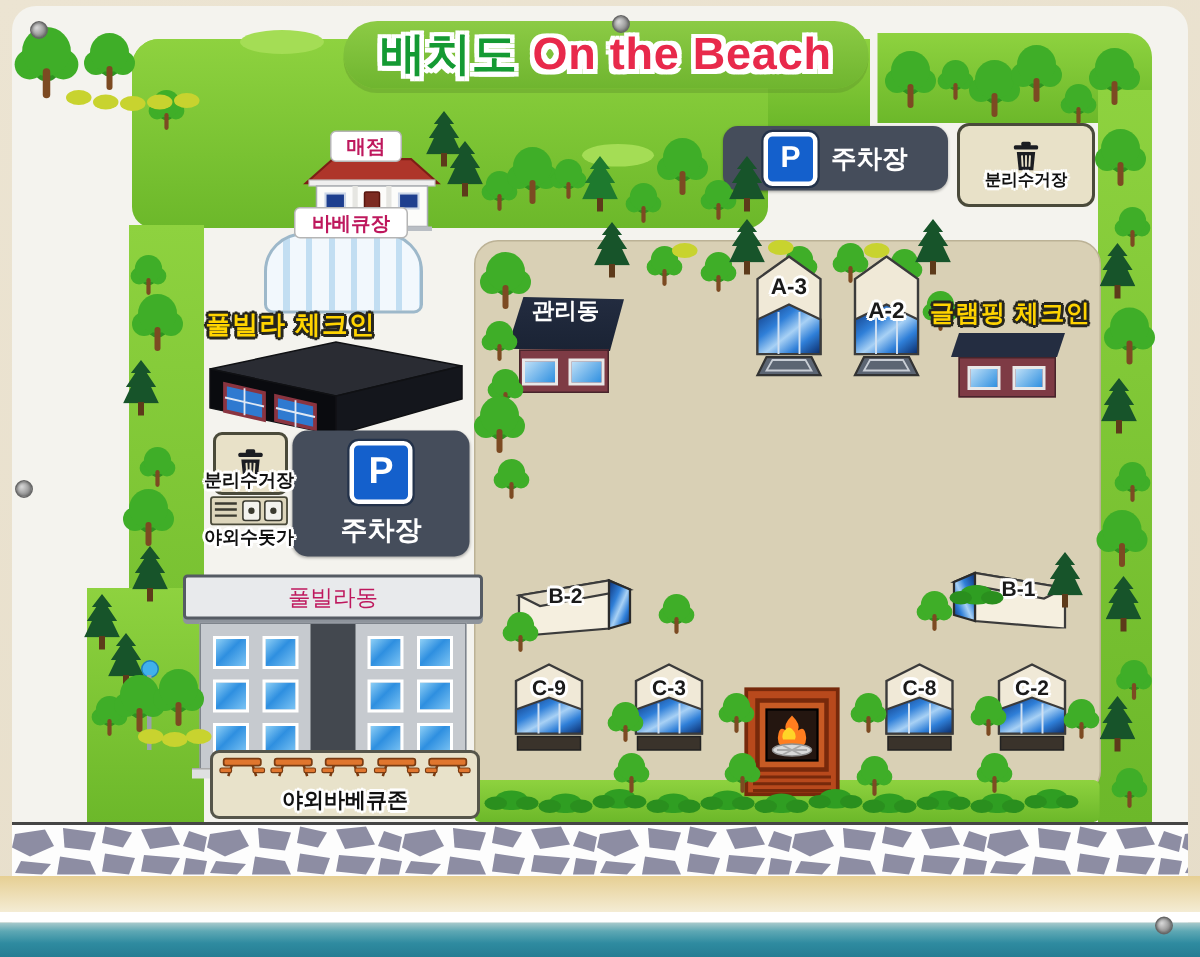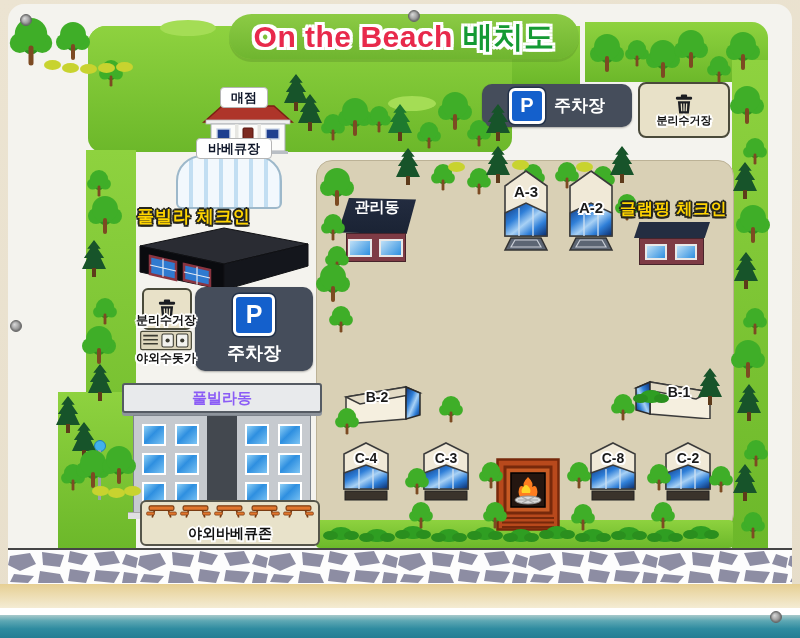--- a/index.html
+++ b/index.html
@@ -35,21 +35,21 @@
   .foam{position:absolute;left:0;right:0;top:608px;height:7px;background:#fff;z-index:2}
   .sea{position:absolute;left:0;right:0;top:615px;height:23px;background:linear-gradient(180deg,#a9cacc 0%,#5ea8b4 25%,#2f8ba0 60%,#257d93 100%);z-index:2}
   
   .banner{position:absolute;left:229px;top:14px;width:350px;height:45px;background:linear-gradient(180deg,#8ccb45,#6fb52f);
     border-radius:23px;display:flex;align-items:center;justify-content:center;gap:10px;z-index:6;box-shadow:0 3px 0 rgba(90,140,40,.35)}
   .otitle{font-size:30px;font-weight:900;letter-spacing:.5px;line-height:1;
     text-shadow:-3px -3px 0 #fff,3px -3px 0 #fff,-3px 3px 0 #fff,3px 3px 0 #fff,0 -3px 0 #fff,0 3px 0 #fff,-3px 0 0 #fff,3px 0 0 #fff}
   .ttl-en{color:#e8294b}.ttl-ko{color:#149a33}
   .owhite{text-shadow:-1.5px -1.5px 0 #fff,1.5px -1.5px 0 #fff,-1.5px 1.5px 0 #fff,1.5px 1.5px 0 #fff,0 -2px 0 #fff,0 2px 0 #fff,-2px 0 0 #fff,2px 0 0 #fff}
   .oblack{text-shadow:-1.5px -1.5px 0 #26261e,1.5px -1.5px 0 #26261e,-1.5px 1.5px 0 #26261e,1.5px 1.5px 0 #26261e,0 -2px 0 #26261e,0 2px 0 #26261e,-2px 0 0 #26261e,2px 0 0 #26261e}
-  .tagbox{position:absolute;background:#fff;border:1.5px solid #b5b5b5;border-radius:4px;font-weight:800;font-size:13px;color:#0f172a;
+  .tagbox{position:absolute;background:#fff;border:1.5px solid #b5b5b5;border-radius:4px;font-weight:800;font-size:13px;color:#be185d;
     display:flex;align-items:center;justify-content:center;z-index:6}
   .olabel{position:absolute;font-weight:800;color:#101010;text-align:center;z-index:6;line-height:1.1}
   .ylabel{position:absolute;color:#ffd400;font-weight:800;font-size:17px;white-space:nowrap;z-index:6;letter-spacing:1px}
   
   .signdark{position:absolute;background:#454d5b;border-radius:10px;display:flex;align-items:center;justify-content:center;gap:9px;z-index:5;box-shadow:0 1px 2px rgba(0,0,0,.3)}
   .pbadge{background:#1460cc;border:3px solid #fff;border-radius:6px;color:#fff;font-weight:900;display:flex;align-items:center;justify-content:center;box-shadow:0 0 0 1.5px #23324a}
   .ptext{color:#fff;font-weight:800}
   .recybox{position:absolute;background:#e8e1c8;border:2px solid #4a4a3a;border-radius:8px;display:flex;flex-direction:column;align-items:center;justify-content:center;z-index:5}
   .beigebox{position:absolute;background:#e8e1c8;border:2px solid #4a4a3a;border-radius:6px;display:flex;align-items:center;justify-content:center;z-index:5}
   
@@ -62,21 +62,21 @@
   .admin-wall{position:absolute;left:10%;right:13%;top:35px;height:27px;background:#7e3b45;border:1px solid #47242b;
       display:flex;align-items:center;justify-content:center;gap:7px}
   .bwin{display:block;width:20px;height:14px;background:linear-gradient(135deg,#bfe0f7,#2e8fe0);border:2px solid #e8e8e8}
   .glamp-roof{position:absolute;left:0;right:0;top:0;height:16px;background:#242d41;clip-path:polygon(7% 0,100% 0,93% 100%,0 100%)}
   .glamp-wall{position:absolute;left:6%;right:8%;top:16px;height:25px;background:#7e3b45;border:1px solid #47242b;
       display:flex;align-items:center;justify-content:center;gap:8px}
   .glamp-wall .bwin{width:18px;height:12px}
   
   .pv{position:absolute;left:128px;top:383px;width:188px;height:146px;z-index:4}
   .pv-roof{position:absolute;left:-6px;right:-6px;top:0;height:26px;background:#e8eaec;border:2px solid #555b63;border-radius:3px;
-      display:flex;align-items:center;justify-content:center;font-size:15px;font-weight:700;color:#8b5cf6;box-shadow:0 3px 0 #8e949c}
+      display:flex;align-items:center;justify-content:center;font-size:15px;font-weight:400;color:#be185d;box-shadow:0 3px 0 #8e949c}
   .pv-body{position:absolute;left:5px;right:5px;top:32px;bottom:16px;background:#c6cacf;border:1px solid #7e848c;display:flex}
   .pv-wing{flex:1;display:grid;grid-template-columns:1fr 1fr;gap:7px 9px;padding:8px 8px}
   .pv-core{width:30px;background:#43484f}
   .win{display:block;background:linear-gradient(135deg,#8fd0f6 0%,#2e8fe0 45%,#7cc4f4 100%);border:2px solid #fff;min-height:12px}
   .pv-walk{position:absolute;left:0;right:0;bottom:10px;height:6px;background:#dfe0e1;border-top:1px solid #aaa}
   
   .bbqzone{position:absolute;left:140px;top:500px;width:176px;height:42px;background:#e8e2ca;border:2px solid #55554a;border-radius:6px;z-index:5}
   .bbqzone .benches{position:absolute;left:2px;right:2px;top:2px;display:flex;justify-content:space-around}
   .bbq-label{position:absolute;left:0;right:0;bottom:1px;text-align:center;font-size:14px;font-weight:800;color:#111}
   
@@ -137,22 +137,22 @@
     <svg width="100%" height="34" preserveAspectRatio="none" viewBox="0 0 784 34">
       <rect width="784" height="34" fill="url(#stp)"></rect>
     </svg>
   </div>
   <div class="sand"></div>
   <div class="foam"></div>
   <div class="sea"></div>
 
   
   <div class="banner">
+    <span class="otitle ttl-ko">배치도</span>
     <span class="otitle ttl-en">On the Beach</span>
-    <span class="otitle ttl-ko">배치도</span>
   </div>
 
   
   <div class="signdark" style="left:482px;top:84px;width:150px;height:43px">
     <div class="pbadge" style="width:30px;height:30px;font-size:20px">
       <span>P</span>
     </div>
     <div class="ptext" style="font-size:17px">주차장</div>
   </div>
   <div class="recybox" style="left:638px;top:82px;width:88px;height:52px">
@@ -359,21 +359,21 @@
   </div>
 
   
   <div class="tent" style="left:342px;top:442px;width:48px;height:70px">
     <svg viewBox="0 0 48 70" width="48" height="70">
       <polygon points="24,1 46,12 46,47 2,47 2,12" fill="#f0e9d7" stroke="#3b3b3b" stroke-width="1.6"></polygon>
       <polygon points="2,31 24,23 46,31 46,47 2,47" fill="url(#gGlass)" stroke="#3b3b3b" stroke-width="1.4"></polygon>
       <path d="M17,27 V47 M31,27 V47" stroke="#cfe0f2" stroke-width="1.3"></path>
       <rect x="3" y="49" width="42" height="9" fill="#3a332b" stroke="#222"></rect>
     </svg>
-    <div class="site owhite" style="top:8px;font-size:14px">C-4</div>
+    <div class="site owhite" style="top:8px;font-size:14px">C-9</div>
   </div>
   <div class="tent" style="left:422px;top:442px;width:48px;height:70px">
     <svg viewBox="0 0 48 70" width="48" height="70">
       <polygon points="24,1 46,12 46,47 2,47 2,12" fill="#f0e9d7" stroke="#3b3b3b" stroke-width="1.6"></polygon>
       <polygon points="2,31 24,23 46,31 46,47 2,47" fill="url(#gGlass)" stroke="#3b3b3b" stroke-width="1.4"></polygon>
       <path d="M17,27 V47 M31,27 V47" stroke="#cfe0f2" stroke-width="1.3"></path>
       <rect x="3" y="49" width="42" height="9" fill="#3a332b" stroke="#222"></rect>
     </svg>
     <div class="site owhite" style="top:8px;font-size:14px">C-3</div>
   </div>

